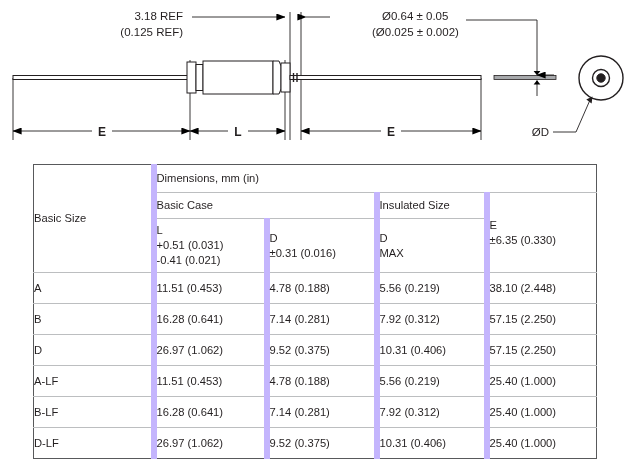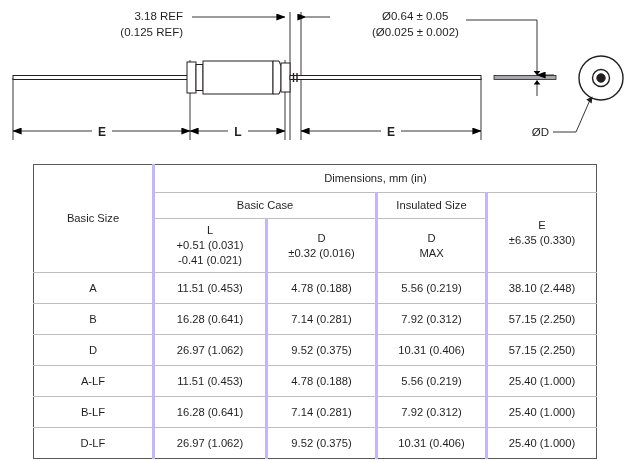--- a/index.html
+++ b/index.html
@@ -49,33 +49,33 @@
     left: 33px;
     top: 164px;
     width: 563px;
     border-collapse: collapse;
     table-layout: fixed;
     font-size: 11.2px;
     color: #231f20;
   }
   #spec-table td, #spec-table th {
     font-weight: normal;
-    text-align: center;
+    text-align: left;
     vertical-align: middle;
     padding: 0;
     line-height: 1.32;
   }
 
   
   #spec-table {
     border: 1px solid #58595b;
   }
   
   .vl { border-left: 1px solid #58595b; }
-  .vr { border-right: 3px solid #c4b5fd; }
+  .vr { border-right: 6px solid #c4b5fd; }
   
   .hb { border-bottom: 1px solid #bcbec0; }
   .ht { border-top: 1px solid #bcbec0; }
 
   .r-case   { height: 28px; }
   .r-group  { height: 26px; }
   .r-sub    { height: 54px; }
   .r-data   { height: 31px; }
 
   .sub-stack { display: block; }
@@ -214,21 +214,21 @@
       <td class="vr">
         <span class="sub-stack">
           <span>L</span>
           <span>+0.51 (0.031)</span>
           <span>-0.41 (0.021)</span>
         </span>
       </td>
       <td class="vr">
         <span class="sub-stack">
           <span>D</span>
-          <span>±0.32 (0.016)</span>
+          <span>±0.31 (0.016)</span>
         </span>
       </td>
       <td class="vr">
         <span class="sub-stack">
           <span>D</span>
           <span>MAX</span>
         </span>
       </td>
     </tr>
 

